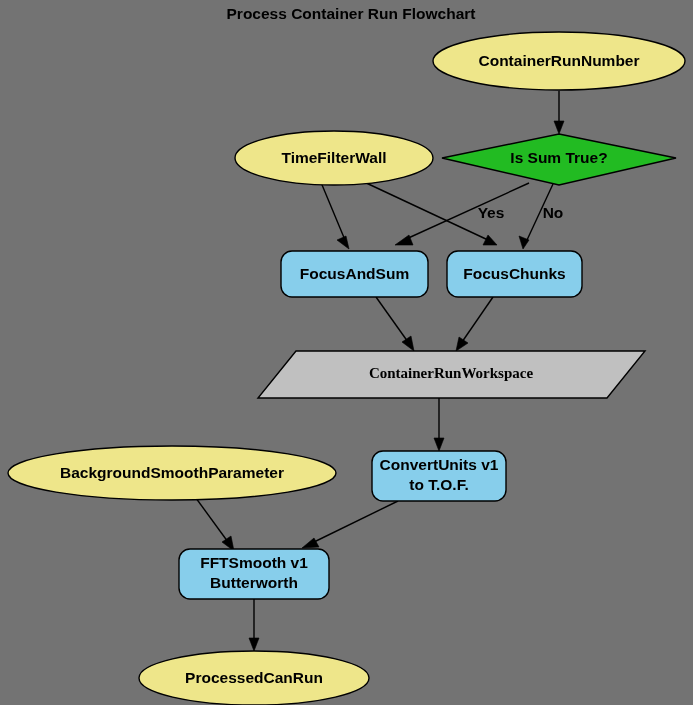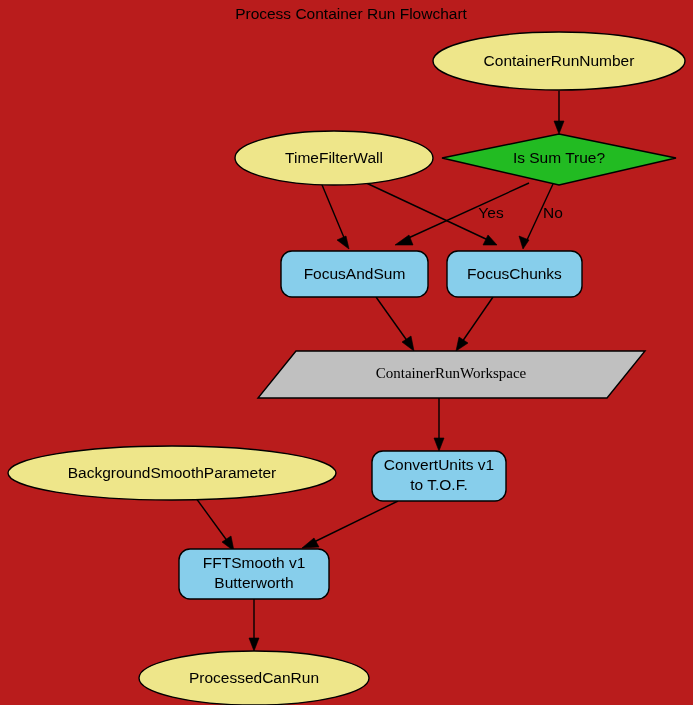--- a/index.html
+++ b/index.html
@@ -10,21 +10,22 @@
   body {
     width: 693px;
     height: 705px;
     font-family: "Liberation Sans", sans-serif;
     overflow: hidden;
   }
   #flowchart-root {
     position: relative;
     width: 693px;
     height: 705px;
-    background: #b91c1c;
+    background: #737373;
+    font-weight: bold;
   }
   svg#graph {
     display: block;
     width: 693px;
     height: 705px;
   }
   .node-shape {
     stroke: #000000;
     stroke-width: 1.4;
   }

